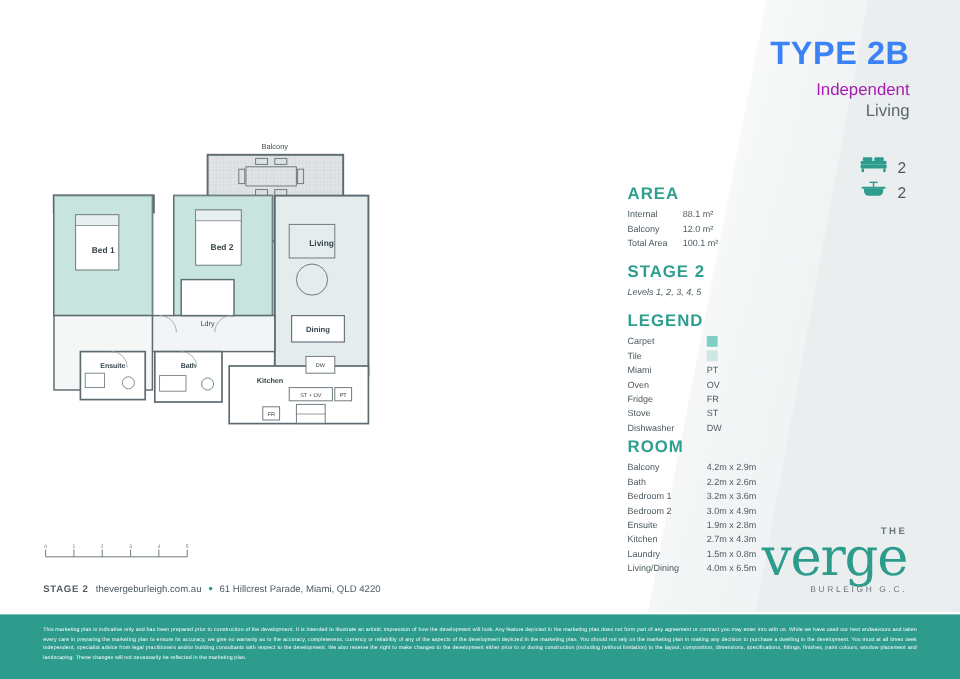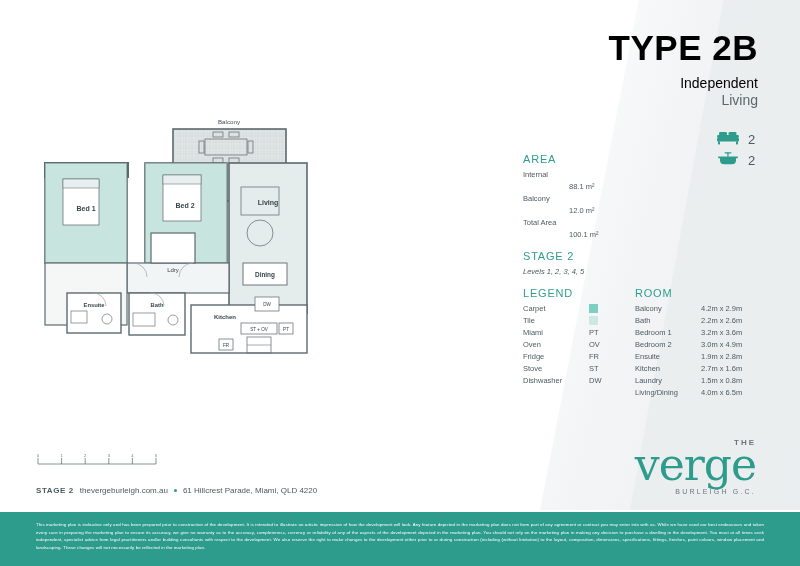--- a/index.html
+++ b/index.html
@@ -24,48 +24,48 @@
   .diag2 {
     position:absolute; top:0; right:0; width:170px; height:510px;
     background:rgba(232,236,237,0.75);
     clip-path:polygon(55% 0, 100% 0, 100% 100%, 0% 100%);
     pointer-events:none;
   }
 
   
   .header { position:absolute; top:30px; right:42px; text-align:right; }
   .type-title {
-    font-size:35px; font-weight:bold; letter-spacing:0.5px;
-    color:#000000; line-height:1.05;
-  }
-  .subtitle1 { font-size:14px; color:#000000; margin-top:8px; line-height:1.25; }
+    font-size:27px; font-weight:bold; letter-spacing:0.5px;
+    color:#3b82f6; line-height:1.05;
+  }
+  .subtitle1 { font-size:14px; color:#a21caf; margin-top:8px; line-height:1.25; }
   .subtitle2 { font-size:14px; color:#5b676e; line-height:1.25; }
 
   .icon-rows { position:absolute; top:131px; right:42px; text-align:right; }
   .icon-row { display:flex; align-items:center; justify-content:flex-end; gap:9px; height:17px; margin-bottom:4px; }
   .icon-row .num { font-size:13px; color:#4a5a61; width:10px; text-align:left; }
   .ico { display:block; }
 
   
   .plan { position:absolute; left:33px; top:115px; width:420px; height:290px; }
   .plan svg { display:block; }
 
   
   .info { position:absolute; left:523px; top:153px; width:250px; font-size:7.5px; }
   .sec-title {
-    font-size:11px; font-weight:normal; letter-spacing:0.8px;
+    font-size:14px; font-weight:bold; letter-spacing:0.8px;
     color:#2f9e8f; margin-bottom:5px;
   }
   .kv { display:flex; margin-bottom:3px; }
   .kv .k { width:46px; color:#4d5a61; }
-  .kv .v { color:#4d5a61;margin-top:12px; }
+  .kv .v { color:#4d5a61; }
   .plainline { color:#4d5a61; margin-bottom:3px;font-style:italic; }
 
   .stage { margin-top:11px; }
-  .cols { display:flex; margin-top:11px; }
+  .cols { display:flex; margin-top:11px;flex-direction:column; }
   .legend { width:112px; }
   .room { width:138px; }
   .lrow { display:flex; align-items:flex-end; margin-bottom:3px; }
   .lrow .lk { width:66px; color:#4d5a61; }
   .lrow .lv { color:#4d5a61; }
   .swatch { width:9px; height:9px; display:inline-block; }
   .sw-carpet { background:#7ecfc3; }
   .sw-tile { background:#cfe7e2; }
 
   
@@ -320,21 +320,21 @@
         <div class="lrow">
           <span class="lk">Bedroom 2</span>
           <span class="lv">3.0m x 4.9m</span>
         </div>
         <div class="lrow">
           <span class="lk">Ensuite</span>
           <span class="lv">1.9m x 2.8m</span>
         </div>
         <div class="lrow">
           <span class="lk">Kitchen</span>
-          <span class="lv">2.7m x 1.6m</span>
+          <span class="lv">2.7m x 4.3m</span>
         </div>
         <div class="lrow">
           <span class="lk">Laundry</span>
           <span class="lv">1.5m x 0.8m</span>
         </div>
         <div class="lrow">
           <span class="lk">Living/Dining</span>
           <span class="lv">4.0m x 6.5m</span>
         </div>
       </div>

